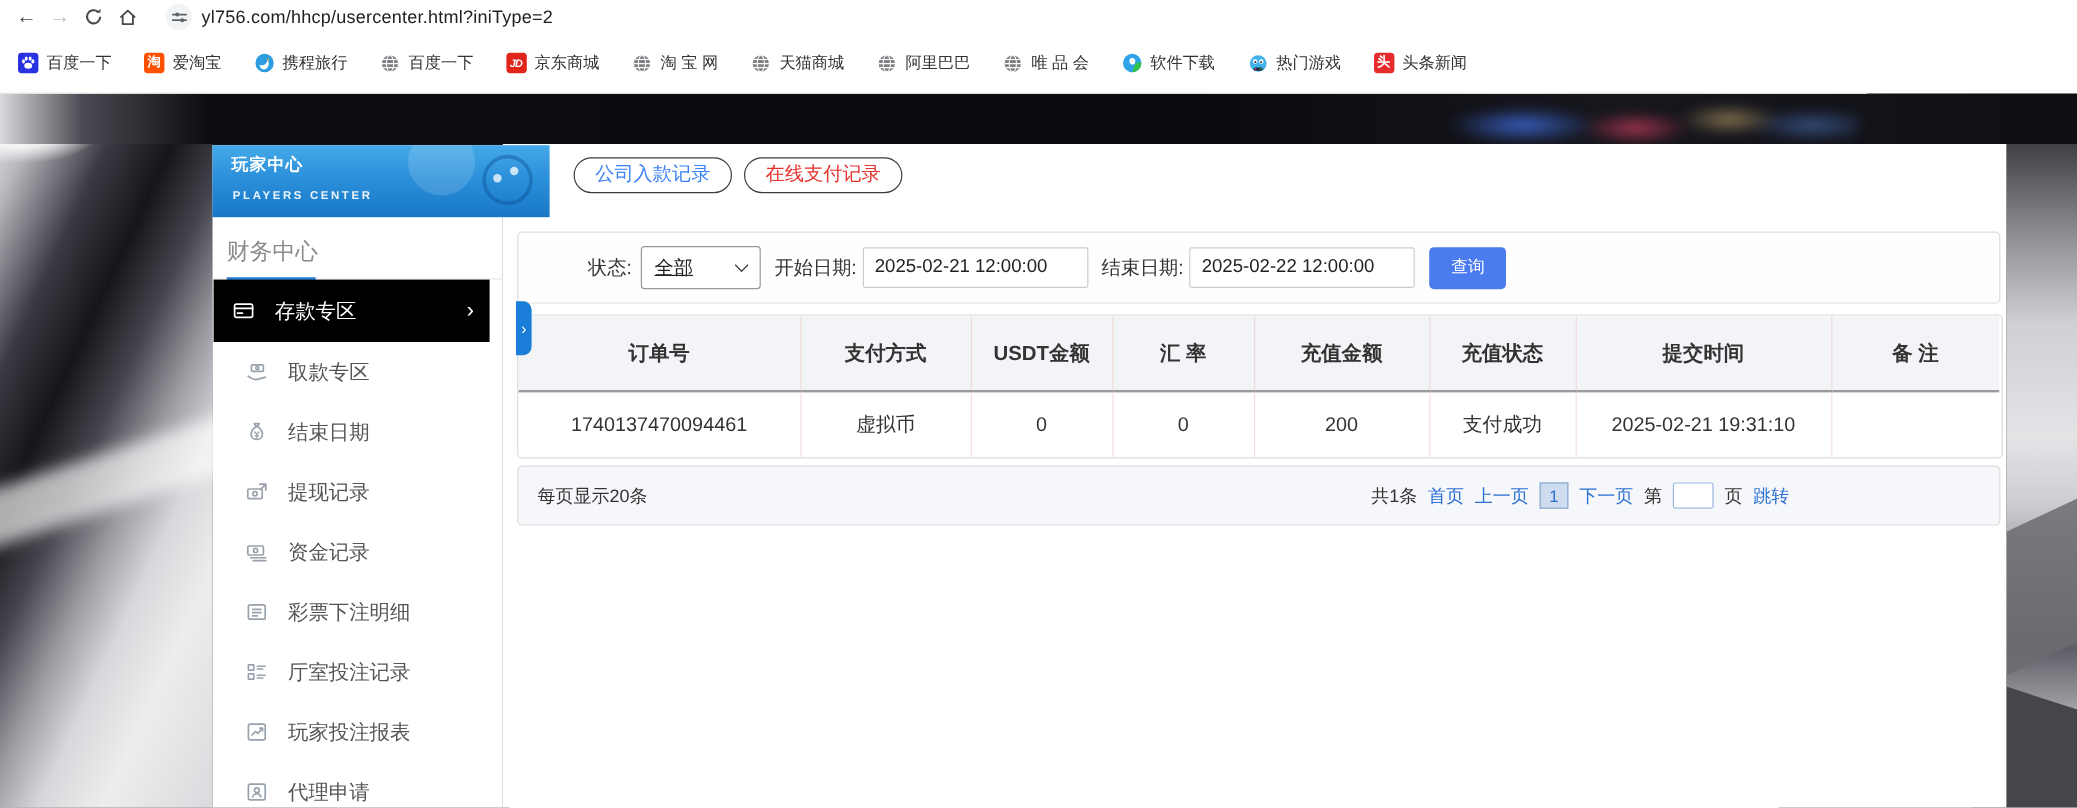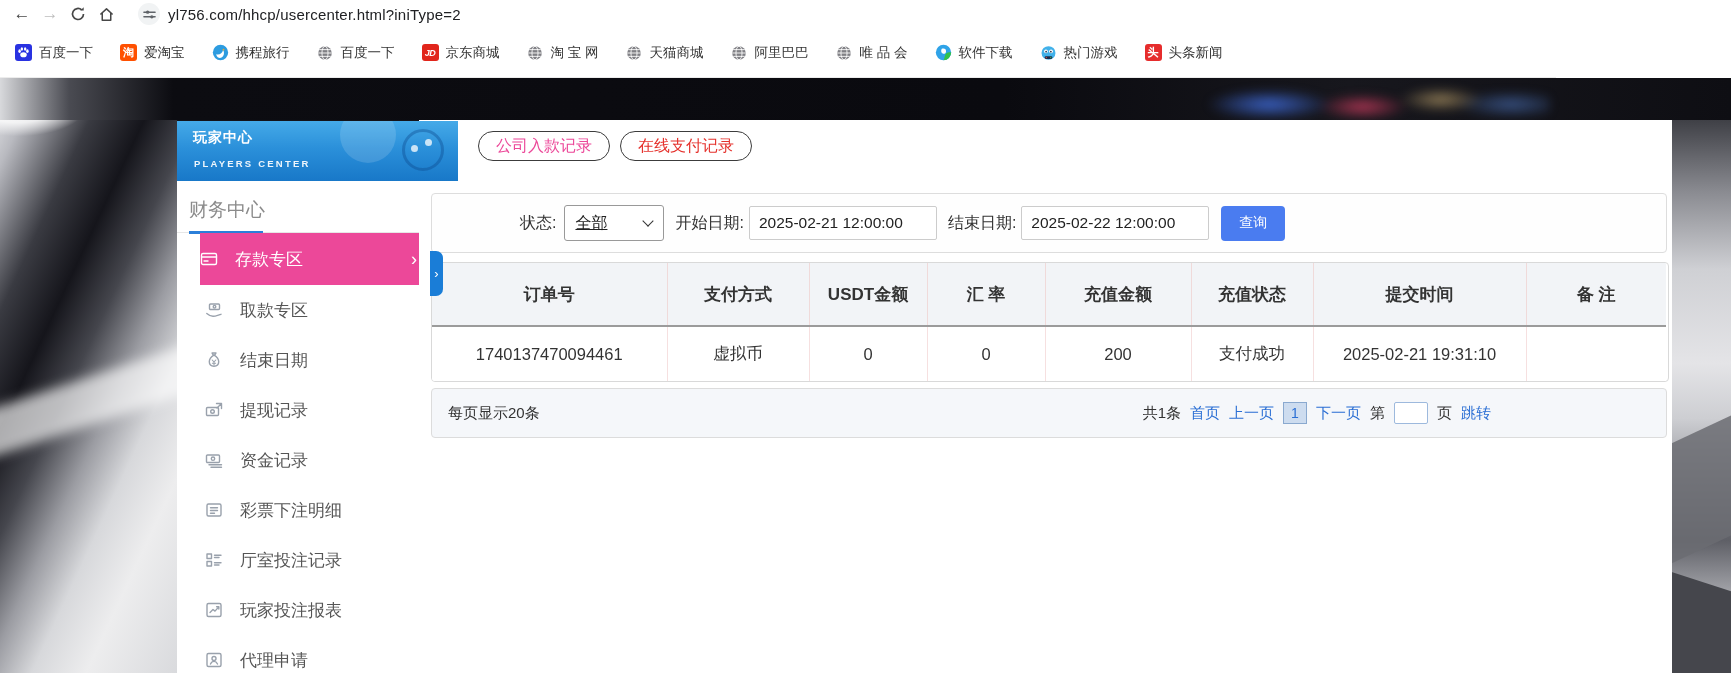--- a/index.html
+++ b/index.html
@@ -51,30 +51,30 @@
   .pad-ring{position:absolute;right:14px;top:8px;width:36px;height:36px;border-radius:50%;border:3px solid rgba(10,70,140,.38);}
   .pad-ring i{position:absolute;width:7px;height:7px;border-radius:50%;background:rgba(255,255,255,.75);}
   .pad-ring i.b1{left:6px;top:13px;}
   .pad-ring i.b2{left:20px;top:7px;}
   .pad-faint{position:absolute;right:62px;top:-14px;width:56px;height:56px;border-radius:50%;background:rgba(255,255,255,.14);}
   .section-title{position:absolute;left:0;top:60px;width:242px;height:52px;box-sizing:border-box;padding:16px 0 0 12px;font-size:19px;color:#8b8b8b;border-bottom:1px solid #e7e7e7;}
   .section-title::after{content:"";position:absolute;left:12px;bottom:-2px;width:74px;height:3px;background:#2b7fd9;}
   #menu{position:absolute;left:0;top:112px;width:242px;}
   .mi{position:relative;height:50px;display:flex;align-items:center;padding-left:28px;box-sizing:border-box;cursor:pointer;color:#555;font-size:17px;}
   .mi .ic{width:18px;height:18px;margin-right:17px;display:flex;align-items:center;justify-content:center;}
-  .mi.active{background:#ec4899;color:#fff;height:52px;width:230px;margin-left:23px;padding-left:0;}
+  .mi.active{background:#000000;color:#fff;height:52px;width:230px;margin-left:1px;padding-left:16px;}
   .mi.active .chev{position:absolute;right:13px;top:50%;transform:translateY(-50%);font-size:18px;color:#fff;}
   .mi .ic svg{stroke:#99a1ac;fill:none;stroke-width:1.4;stroke-linecap:round;stroke-linejoin:round;}
   .mi.active .ic svg{stroke:#fff;}
   
   #main{position:absolute;left:419px;top:120px;width:1253px;height:553px;background:#fff;z-index:1;}
   #tabs{position:absolute;left:59px;top:11px;display:flex;}
-  .pill{height:30px;line-height:28px;border:1.5px solid #3c3c3c;border-radius:16px;padding:0 17px;font-size:16px;color:#ec4899;background:#fff;box-sizing:border-box;cursor:pointer;white-space:nowrap;}
+  .pill{height:30px;line-height:28px;border:1.5px solid #3c3c3c;border-radius:16px;padding:0 17px;font-size:16px;color:#3b82f6;background:#fff;box-sizing:border-box;cursor:pointer;white-space:nowrap;}
   .pill.active{color:#e5322d;margin-left:10px;}
-  #filterbox{position:absolute;left:12px;top:73px;width:1236px;height:60px;border:1px solid #ddd;border-radius:4px;background:#fefefe;box-sizing:border-box;display:flex;align-items:center;padding-left:88px;}
+  #filterbox{position:absolute;left:12px;top:73px;width:1236px;height:60px;border:1px solid #ddd;border-radius:4px;background:#fefefe;box-sizing:border-box;display:flex;align-items:center;padding-left:58px;}
   .flabel{font-size:16px;color:#333;white-space:nowrap;}
   .fselect{width:98px;height:34px;border:1px solid #999;border-radius:3px;background:#fff;display:flex;align-items:center;margin-left:8px;position:relative;cursor:pointer;}
   .fselect .sel-txt{font-size:16px;color:#222;margin-left:10px;text-decoration:underline;}
   .caret{position:absolute;right:11px;top:11px;width:7px;height:7px;border-right:1.6px solid #333;border-bottom:1.6px solid #333;transform:rotate(45deg);}
   .finput{width:188px;height:34px;border:1px solid #ccc;border-radius:2px;font-size:15.5px;color:#222;padding:0 0 0 9px;box-sizing:border-box;margin-left:5px;font-family:inherit;}
   .gap1{margin-left:11px;}
   #searchbtn{width:64px;height:35px;margin-left:12px;background:#4a7cf0;color:#fff;border:none;border-radius:4px;font-size:14px;cursor:pointer;font-family:inherit;}
   #handle{position:absolute;left:11px;top:131px;width:13px;height:45px;background:#1a7dd7;border-radius:0 7px 7px 0;z-index:5;display:flex;align-items:center;justify-content:center;color:#fff;font-size:13px;cursor:pointer;}
   
   #tablebox{position:absolute;left:12px;top:142px;width:1236px;border:1px solid #d9d9d9;border-radius:4px;overflow:hidden;}

